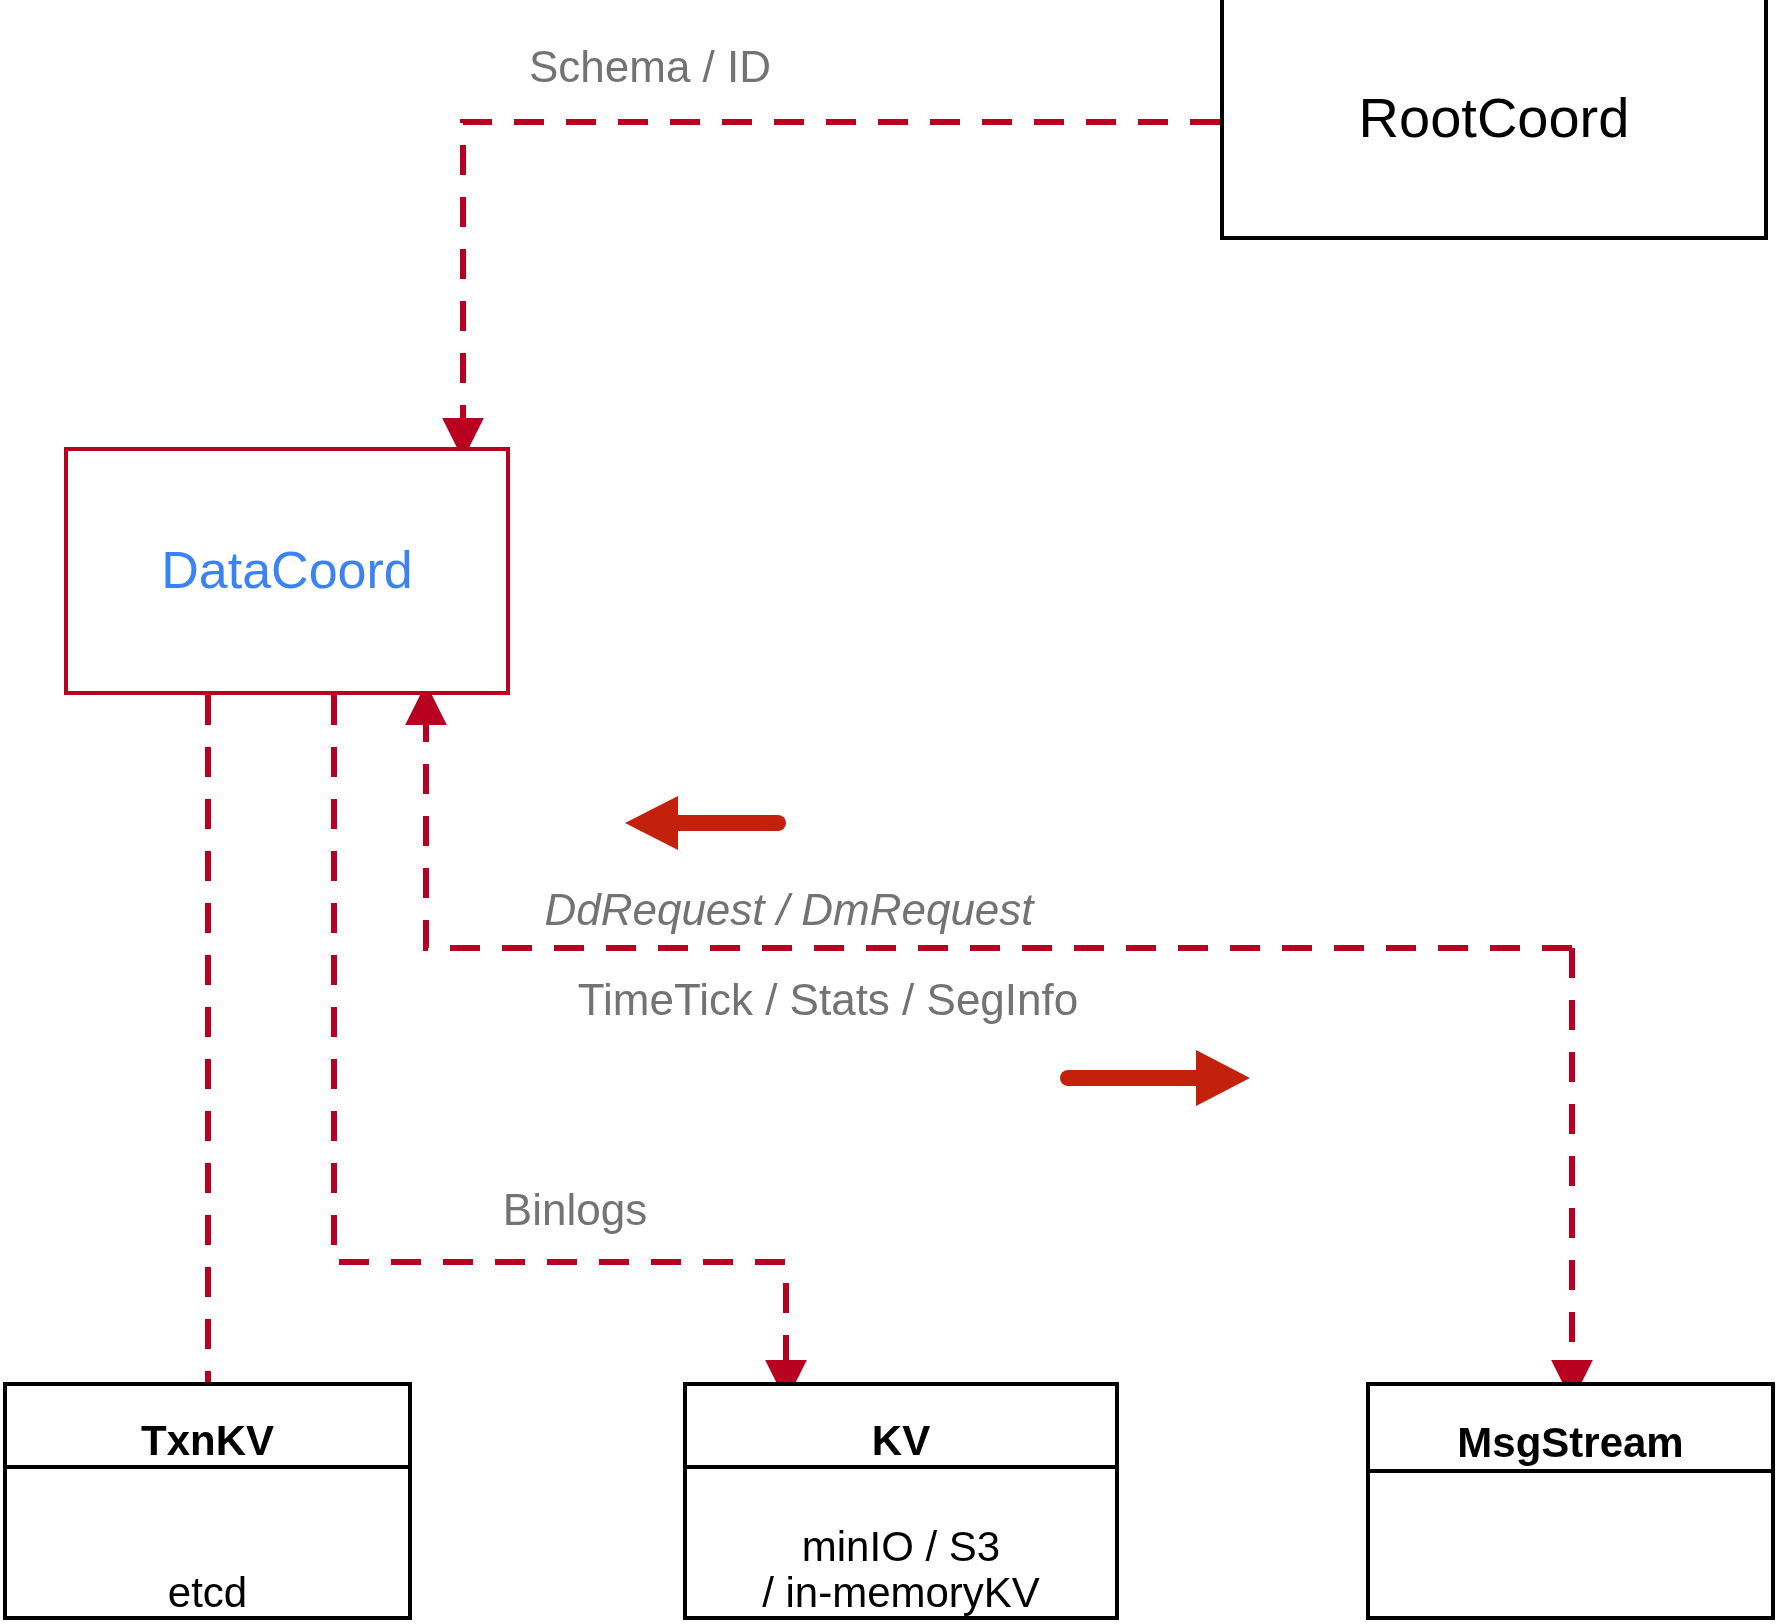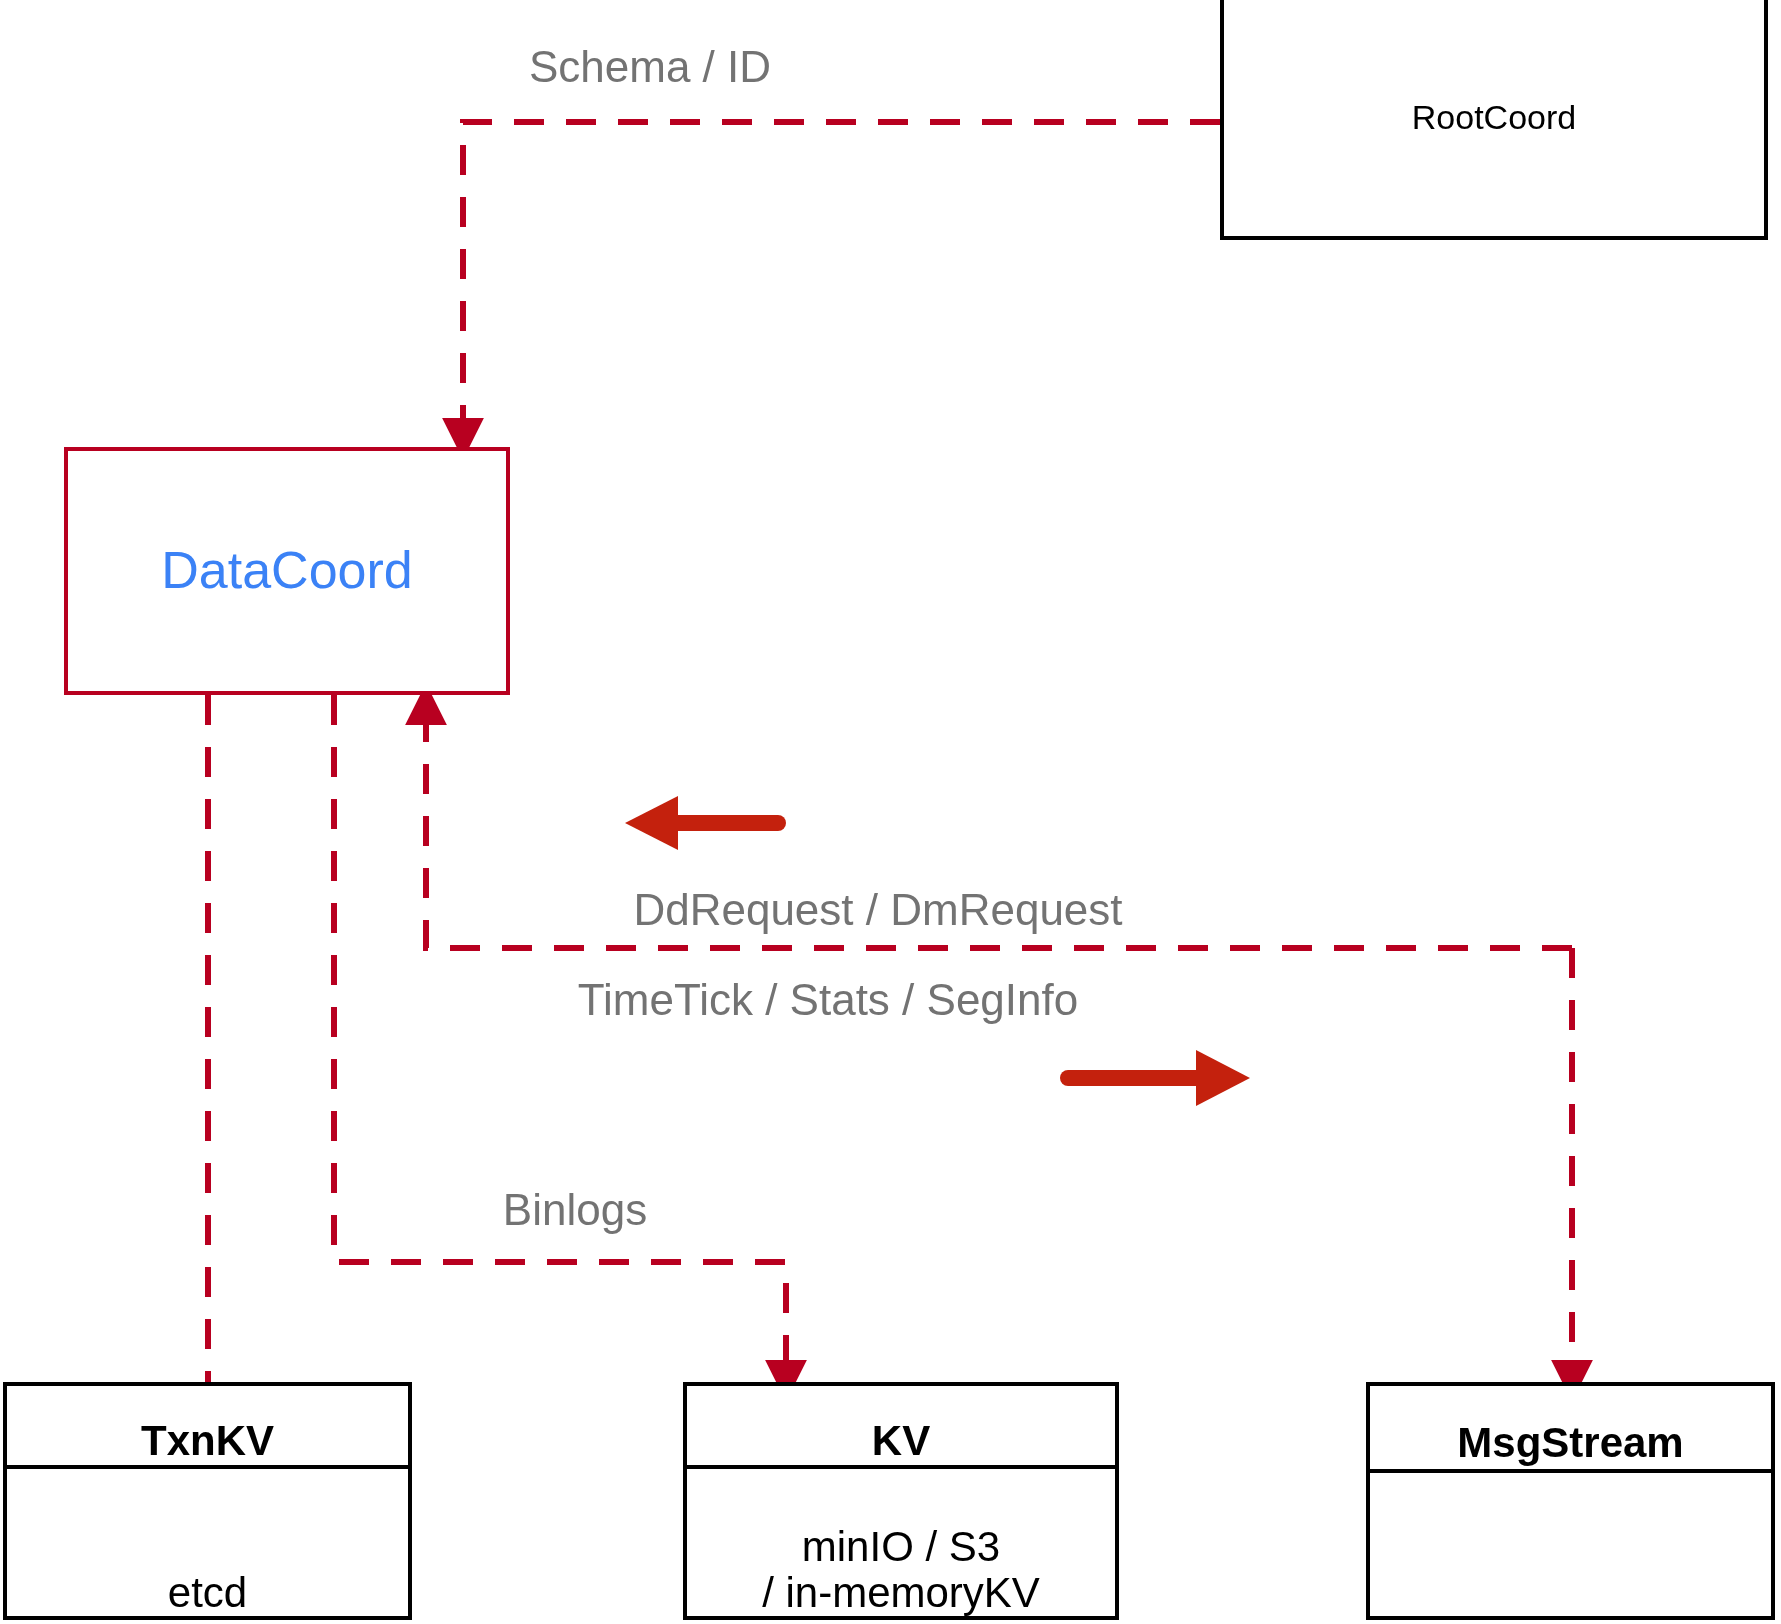--- a/index.html
+++ b/index.html
@@ -6,21 +6,21 @@
   body{font-family:"Liberation Sans", sans-serif;}
   #stage{position:relative;width:1781px;height:1624px;background:#ffffff;overflow:hidden;}
   svg#wires{position:absolute;left:0;top:0;width:1781px;height:1624px;}
 
   .node{position:absolute;box-sizing:border-box;background:#ffffff;}
   .node.black{border:4px solid #000000;}
   .node.red{border:4px solid #b80020;}
 
   .node-label{
     width:100%;text-align:center;color:#000000;
-    font-size:34px;line-height:1.1;
+    font-size:56px;line-height:1.1;
   }
   .node.red .node-label{color:#3b82f6;font-size:52px;}
 
   .center-fill{
     position:absolute;left:0;right:0;top:0;bottom:0;
     display:flex;align-items:center;justify-content:center;
   }
 
   .split-head{
     position:absolute;left:0;right:0;top:0;
@@ -81,21 +81,21 @@
     </g>
 
     <g>
       <line x1="1068" y1="1078" x2="1205" y2="1078" stroke="#c4210d" stroke-width="16" stroke-linecap="round"></line>
       <path d="M1250,1078 L1196,1050 L1196,1106 z" fill="#c4210d"></path>
     </g>
   </svg>
 
   <div class="edge-label" style="left:650px; top:42px;">Schema / ID</div>
 
-  <div class="edge-label" style="left:878px; top:885px;">DdRequest / DmRequest</div>
+  <div class="edge-label" style="left:789px; top:885px;font-style:italic;">DdRequest / DmRequest</div>
 
   <div class="edge-label" style="left:828px; top:975px;">TimeTick / Stats / SegInfo</div>
 
   <div class="edge-label" style="left:575px; top:1185px;">Binlogs</div>
 
   <div class="node black" style="left:1220px; top:-4px; width:548px; height:244px;">
     <div class="center-fill">
       <div class="node-label">RootCoord</div>
     </div>
   </div>

